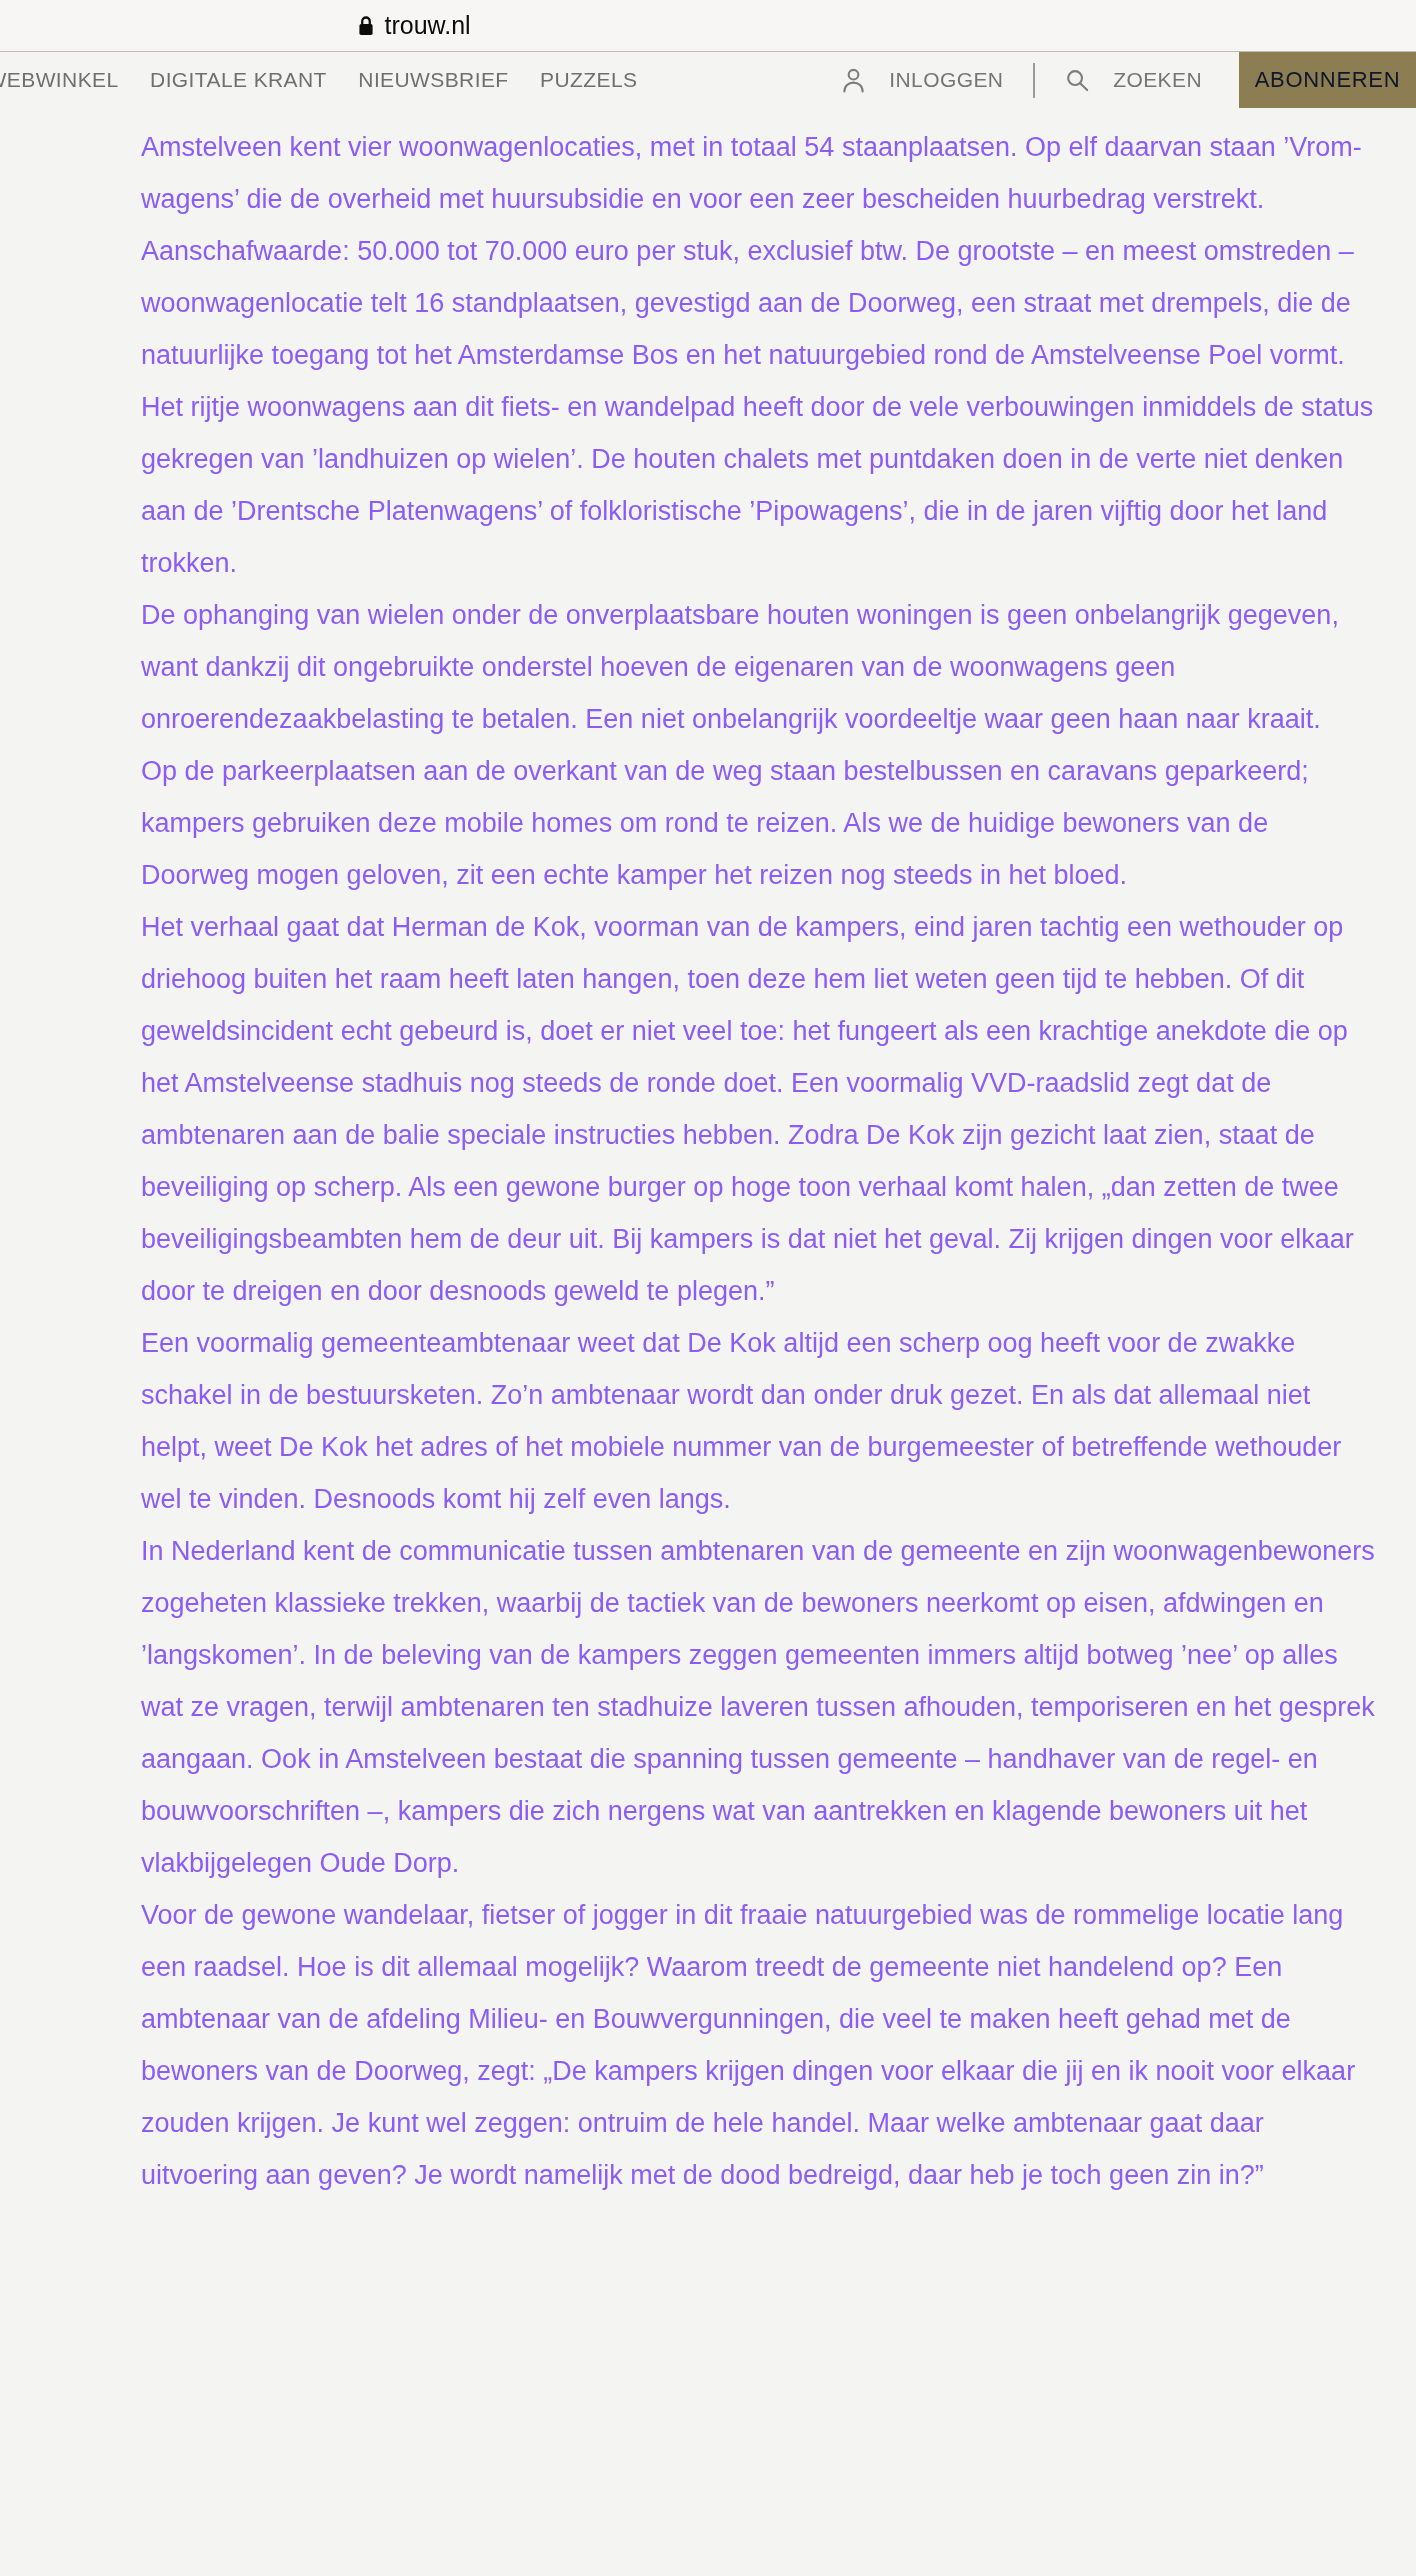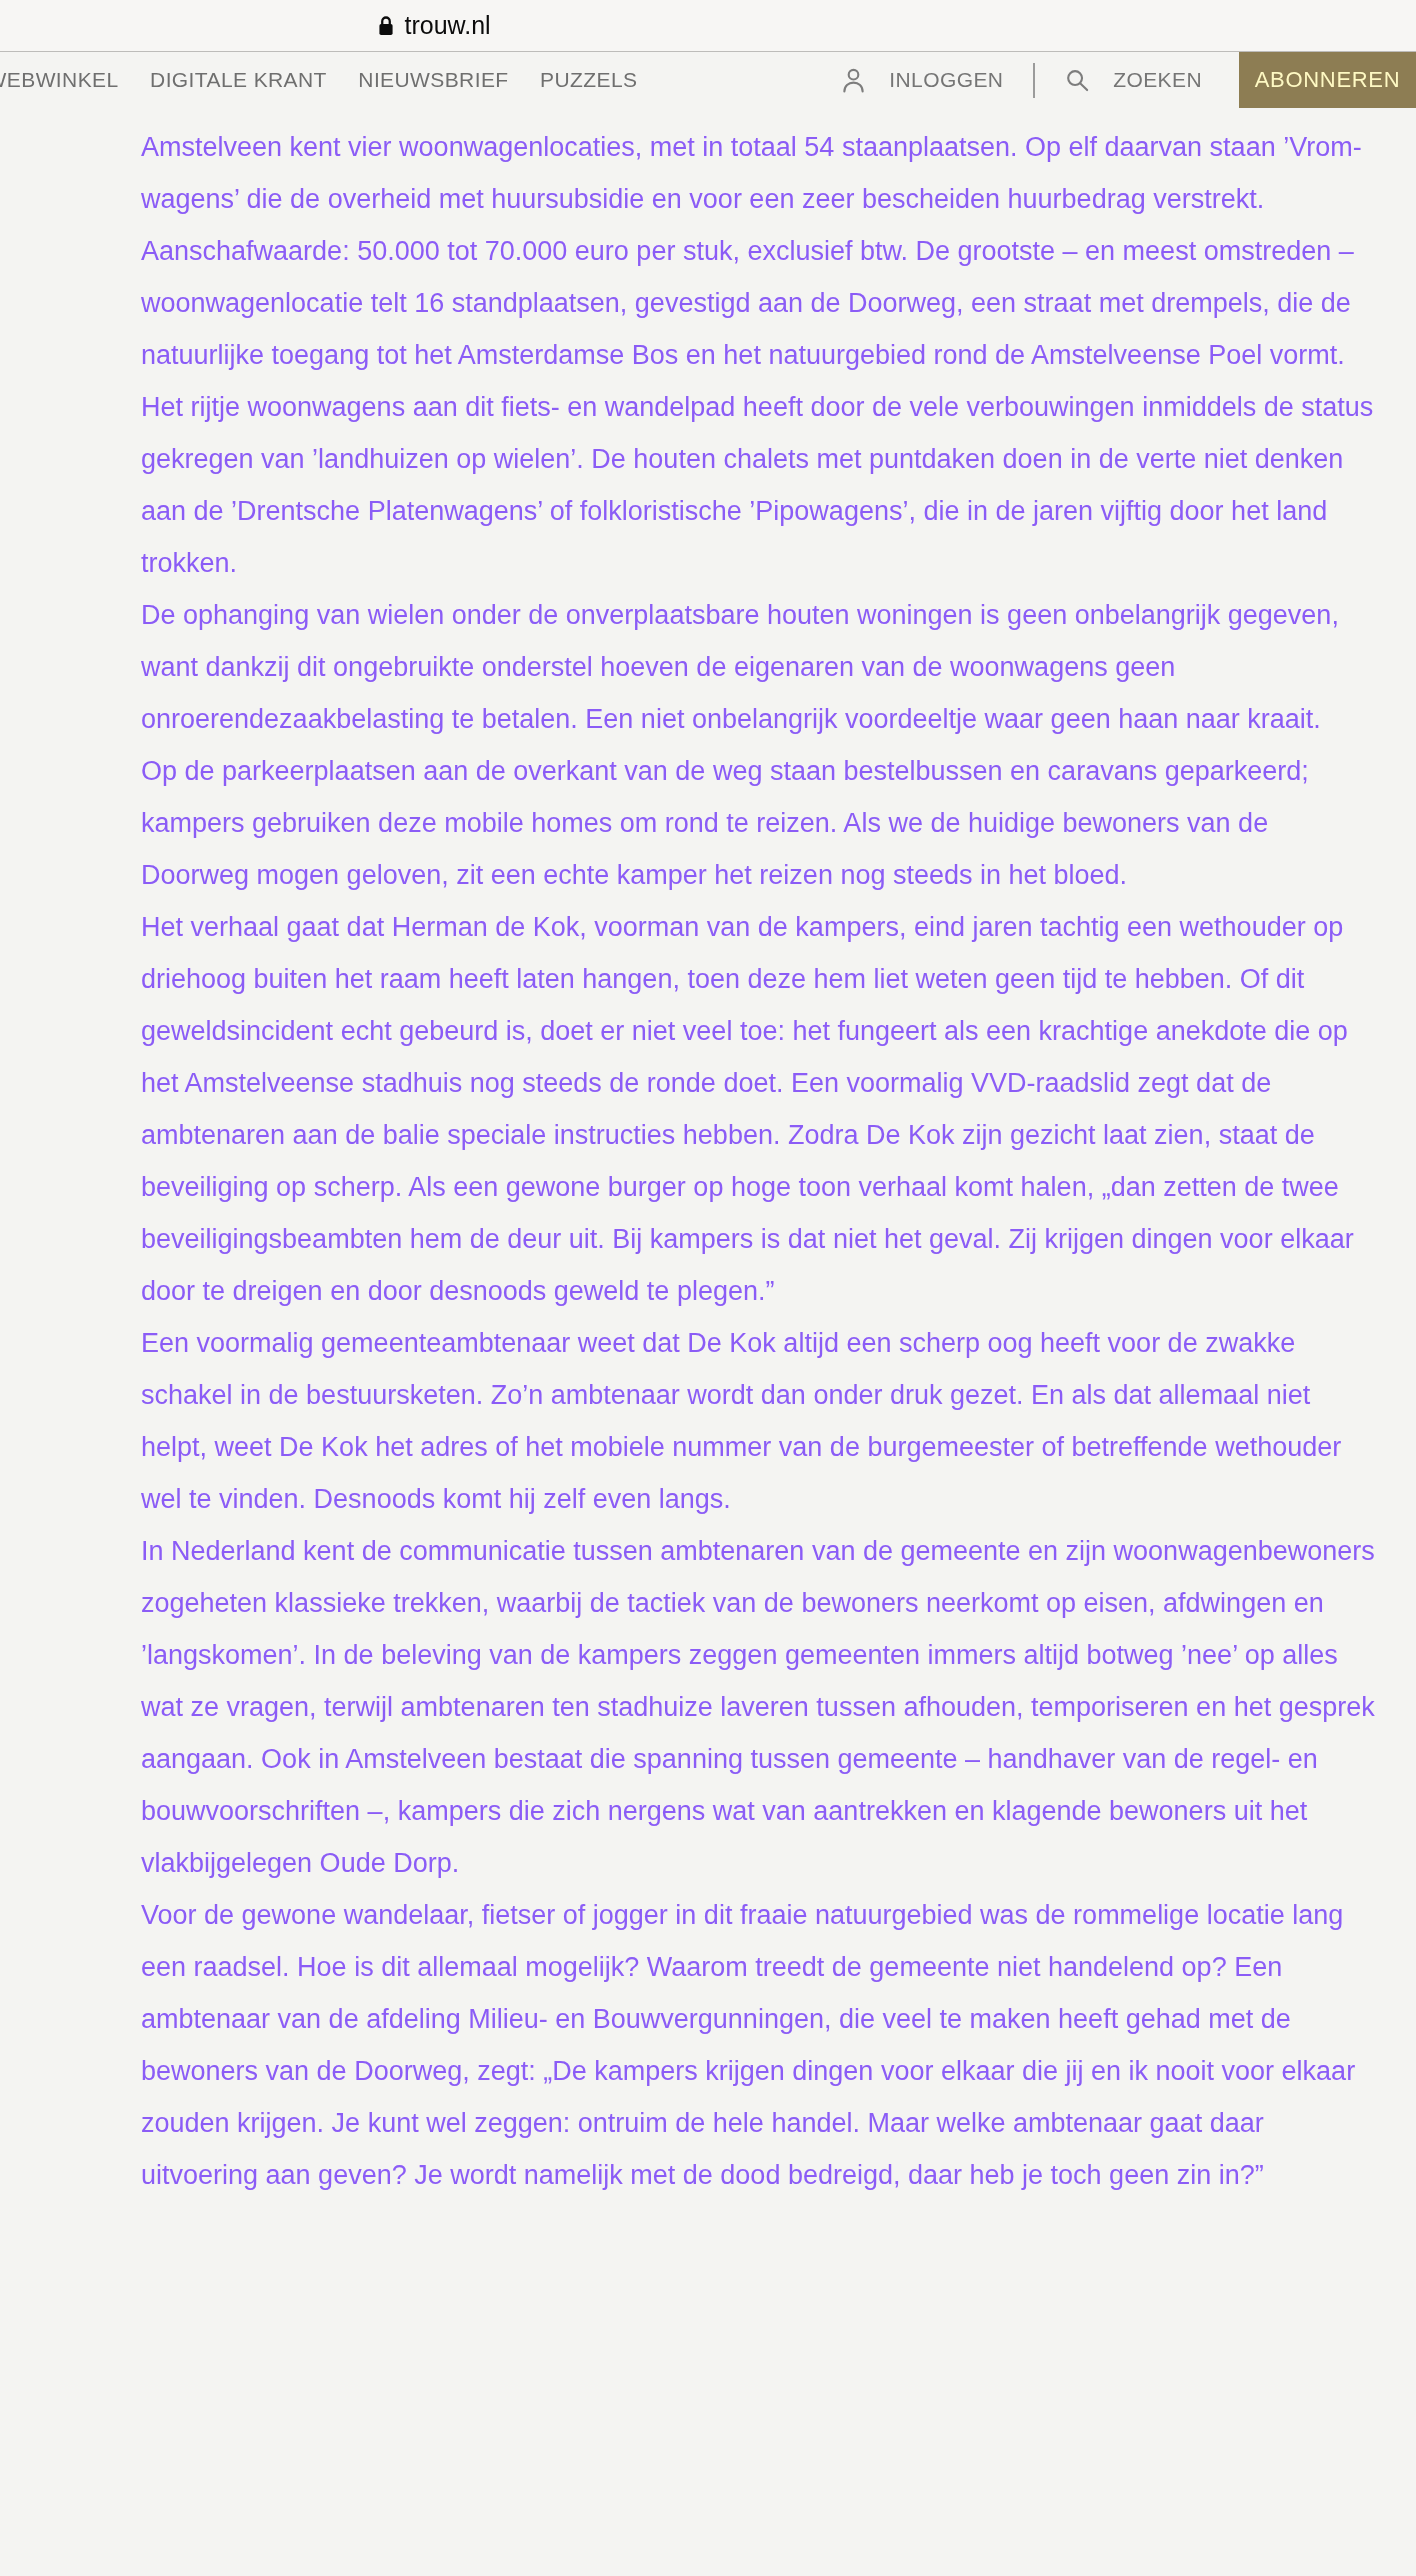--- a/index.html
+++ b/index.html
@@ -15,21 +15,21 @@
 
   
   .browser-bar {
     height: 52px;
     background: #f7f6f4;
     border-bottom: 1.9px solid #bdbcba;
     position: relative;
   }
   .address {
     position: absolute;
-    left: 378px;
+    left: 358px;
     top: 0;
     height: 50px;
     display: flex;
     align-items: center;
     gap: 10.5px;
   }
   .address .url {
     font-size: 25px;
     color: #0c0c0c;
   }
@@ -76,21 +76,21 @@
     width: 1.9px;
     height: 35px;
     background: #9b9b9b;
     margin: 0 30px;
   }
   .search-btn { margin-right: 37px; }
   .subscribe-btn {
     width: 177px;
     height: 56px;
     background: #8d7d53;
-    color: #fef9c3;
+    color: #0f172a;
     font-size: 22px;
     letter-spacing: 0.7px;
     display: flex;
     align-items: center;
     justify-content: center;
     border: none;
     font-family: inherit;
     cursor: pointer;
   }
 

